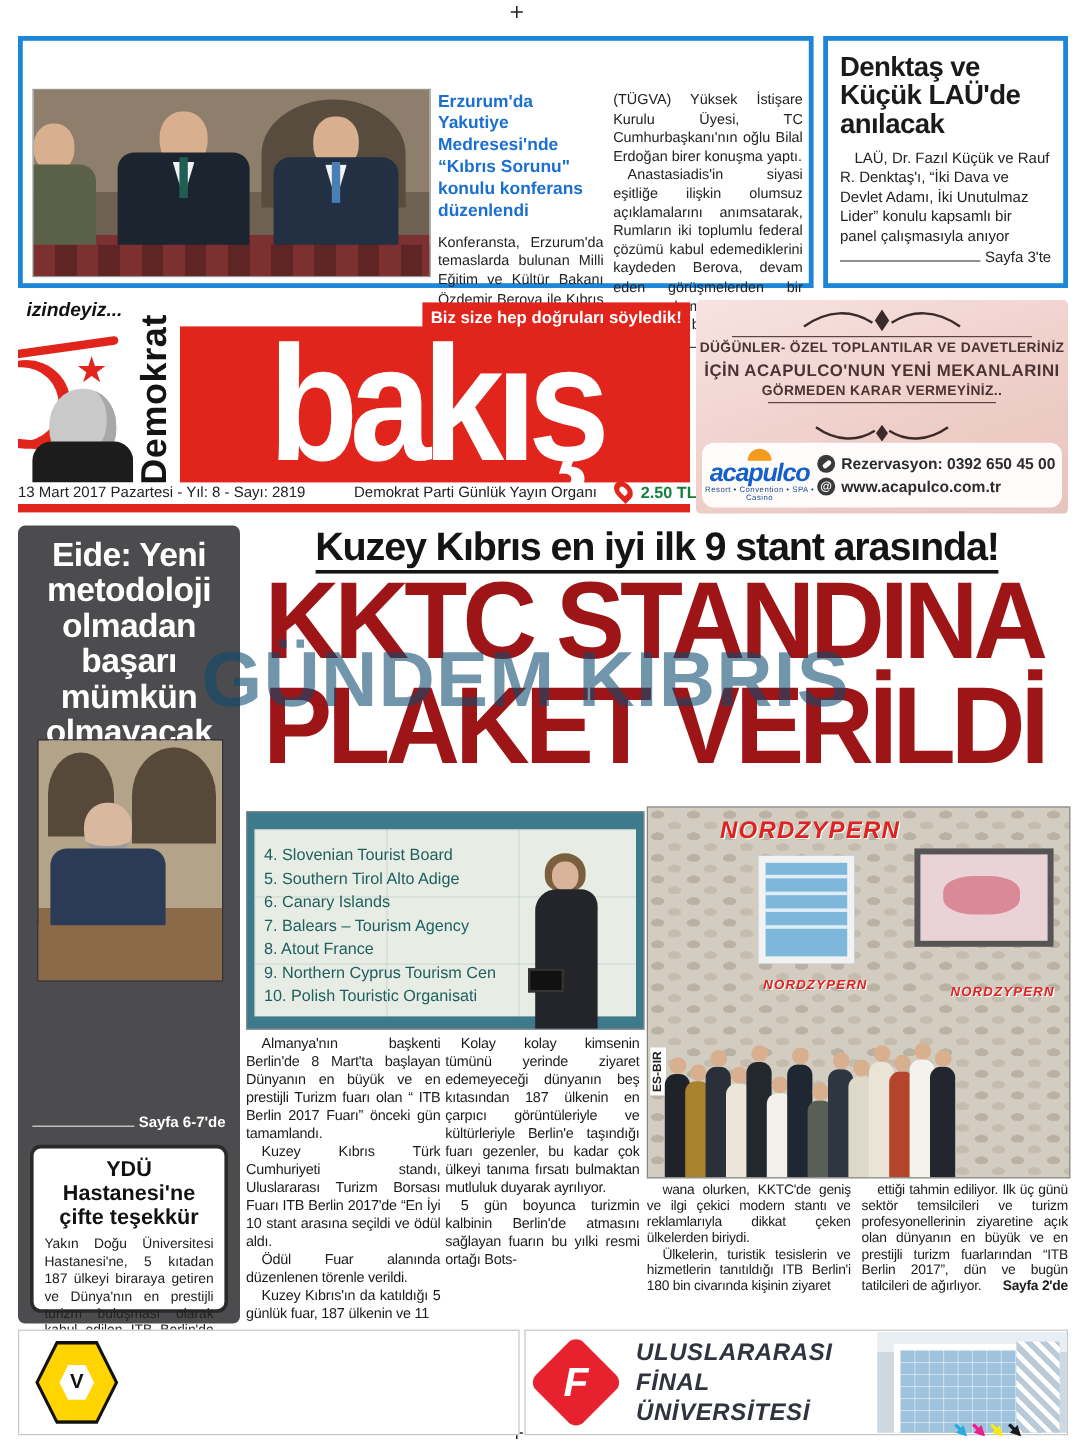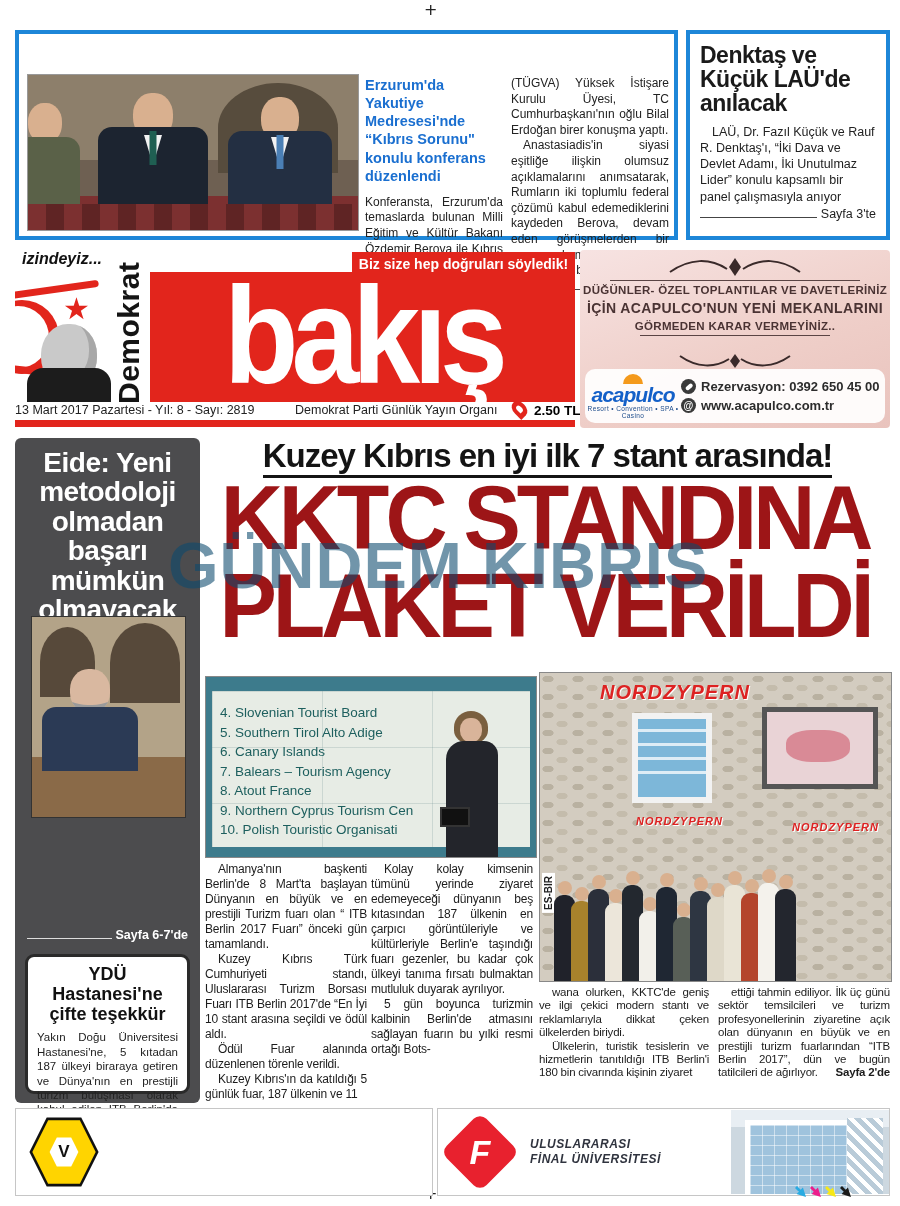--- a/index.html
+++ b/index.html
@@ -33,21 +33,21 @@
   .crescent-in{position:absolute;width:62px;height:62px;border-radius:50%;background:#fff;}
   .redstar{position:absolute;color:#e2251c;font-size:30px;line-height:1;}
   .stripe{position:absolute;height:7px;background:#e2251c;border-radius:4px;}
   .portrait-head{position:absolute;width:56px;height:64px;border-radius:48%;background:#c9c9c9;box-shadow:inset -8px -6px 0 #a8a8a8;}
   .portrait-suit{position:absolute;width:84px;height:34px;background:#1c1c1c;border-radius:16px 16px 0 0;}
   .demokrat{writing-mode:vertical-rl;transform:rotate(180deg);font-weight:bold;font-size:30px;color:#141414;letter-spacing:.5px;}
   .redblock{background:#e2251c;display:flex;align-items:center;justify-content:center;}
   .bakis{color:#fff;font-weight:bold;font-size:122px;letter-spacing:-7px;line-height:.9;transform:scaleY(1.12);}
   .redbanner{background:#e2251c;color:#fff;font-weight:bold;font-size:14px;display:flex;align-items:center;justify-content:center;white-space:nowrap;}
   .dateline{font-size:12.5px;color:#222;white-space:nowrap;}
-  .price{font-weight:bold;font-size:13.5px;color:#000000;}
+  .price{font-weight:bold;font-size:13.5px;color:#15803d;}
   .flame{width:13px;height:18px;background:#e2251c;border-radius:50% 50% 50% 0;transform:rotate(-45deg);position:relative;}
   .flame:after{content:"";position:absolute;left:4px;top:5px;width:5px;height:8px;background:#fff;border-radius:50% 50% 50% 0;}
   .redrule{background:#e2251c;}
 
   
   .acapulco{background:linear-gradient(160deg,#f7e3e2 0%,#efcfc9 55%,#e9c3bd 100%);border-radius:4px;overflow:hidden;}
   .acap-line1,.acap-line3{font-weight:bold;font-size:11.5px;color:#4a3333;text-align:center;letter-spacing:.3px;}
   .acap-line2{font-weight:bold;font-size:14px;color:#4a3333;text-align:center;letter-spacing:.4px;}
   .hairline{border-top:1px solid #5a4444;}
   .acap-strip{position:absolute;left:5px;right:5px;bottom:5px;height:54px;background:rgba(255,255,255,.92);border-radius:10px;display:flex;align-items:center;}
@@ -109,21 +109,21 @@
 
   
   .adbox{background:#fff;border:1px solid #c6c6c6;box-sizing:border-box;display:flex;align-items:center;}
   .hex{width:72px;height:72px;background:#111;clip-path:polygon(26% 2%,74% 2%,98% 50%,74% 98%,26% 98%,2% 50%);display:flex;align-items:center;justify-content:center;flex:none;}
   .hex .inner{width:66px;height:66px;background:#ffd400;clip-path:polygon(26% 2%,74% 2%,98% 50%,74% 98%,26% 98%,2% 50%);display:flex;align-items:center;justify-content:center;}
   .hex .core{width:30px;height:30px;background:#fff;clip-path:polygon(26% 2%,74% 2%,98% 50%,74% 98%,26% 98%,2% 50%);display:flex;align-items:center;justify-content:center;font-weight:bold;font-size:17px;color:#111;}
   .vakif1{font-style:italic;font-weight:bold;font-size:20px;color:#111;line-height:1;}
   .vakif2{font-style:italic;font-weight:bold;font-size:39px;color:#111;line-height:1;letter-spacing:-1.5px;}
   .diamond{width:56px;height:56px;background:#e8212e;border-radius:9px;transform:rotate(45deg);display:flex;align-items:center;justify-content:center;flex:none;}
   .diamond span{transform:rotate(-45deg);color:#fff;font-style:italic;font-weight:bold;font-size:34px;}
-  .final-name{font-style:italic;font-weight:bold;font-size:12px;color:#30343f;line-height:1.25;letter-spacing:.5px;}
+  .final-name{font-style:italic;font-weight:bold;font-size:20px;color:#30343f;line-height:1.25;letter-spacing:.5px;}
   .building{position:relative;width:158px;height:84px;background:linear-gradient(#e8eef3 0 20%,#cdd8e0 20% 100%);overflow:hidden;flex:none;}
   .building .glass{position:absolute;left:14px;top:10px;width:118px;height:74px;background:#9fc3dd;background-image:linear-gradient(rgba(255,255,255,.5) 1px,transparent 1px),linear-gradient(90deg,rgba(255,255,255,.5) 1px,transparent 1px);background-size:12px 10px;border:5px solid #fff;}
   .building .lattice{position:absolute;right:6px;top:8px;width:36px;height:76px;background:repeating-linear-gradient(45deg,#fff 0 4px,#b9cbd8 4px 9px);}
   .cmyk{display:flex;gap:4px;}
   .cmyk i{width:11px;height:11px;display:block;clip-path:polygon(18% 0,52% 34%,72% 14%,100% 100%,14% 72%,34% 52%,0 18%);}
 </style>
 </head>
 <body>
 
 <div id="page">
@@ -250,21 +250,21 @@
       </div>
     <div class="abs ydu" style="left:10px;top:516px;width:165px;height:140px;padding:8px 9px;">
       <div class="ydu-title">YDÜ Hastanesi'ne çifte teşekkür</div>
       <div class="ydu-body" style="margin-top:6px;">
         <span>Yakın Doğu Üniversitesi Hastanesi'ne, 5 kıtadan 187 ülkeyi biraraya getiren ve Dünya'nın en prestijli turizm buluşması olarak kabul edilen ITB Berlin'de turistlere verdiği sağlık garantisi için iki ayrı tur operatörü tarafından teşekkür plaketi sunuldu.</span>
         <span style="font-weight:bold;">Sayfa 10'da</span>
       </div>
     </div>
   </div>
 
-  <div class="abs kicker" style="left:205px;top:437px;width:685px;"><span>Kuzey Kıbrıs en iyi ilk 7 stant arasında!</span></div>
+  <div class="abs kicker" style="left:205px;top:437px;width:685px;"><span>Kuzey Kıbrıs en iyi ilk 9 stant arasında!</span></div>
   <div class="abs headline" style="left:200px;top:474px;width:690px;">
     <div>KKTC STANDINA</div>
     <div>PLAKET VERİLDİ</div>
   </div>
   <div class="abs watermark" style="left:168px;top:528px;">GÜNDEM KIBRIS</div>
 
   <div class="abs slidephoto" style="left:205px;top:676px;width:330px;height:180px;">
     <div class="screen"></div>
     <div class="slide-list">
       <div>4. Slovenian Tourist Board</div>

